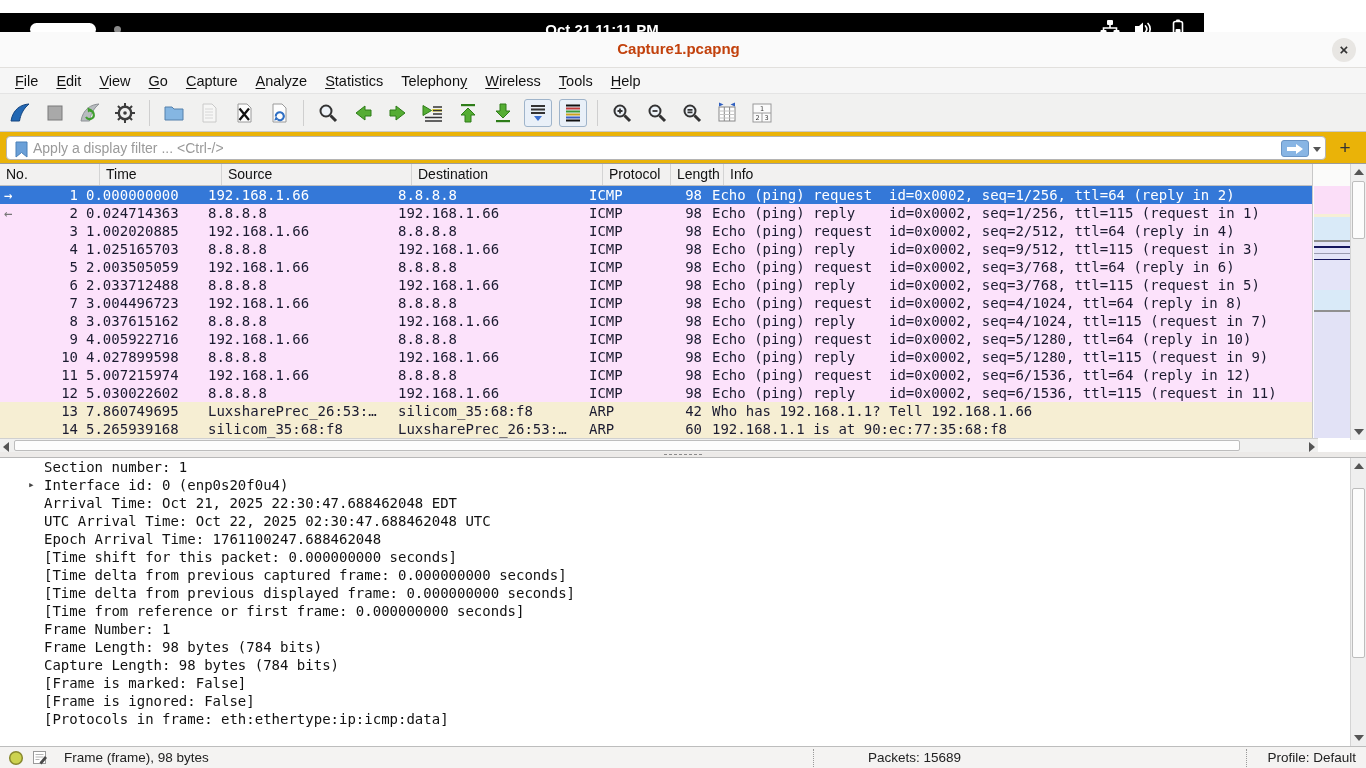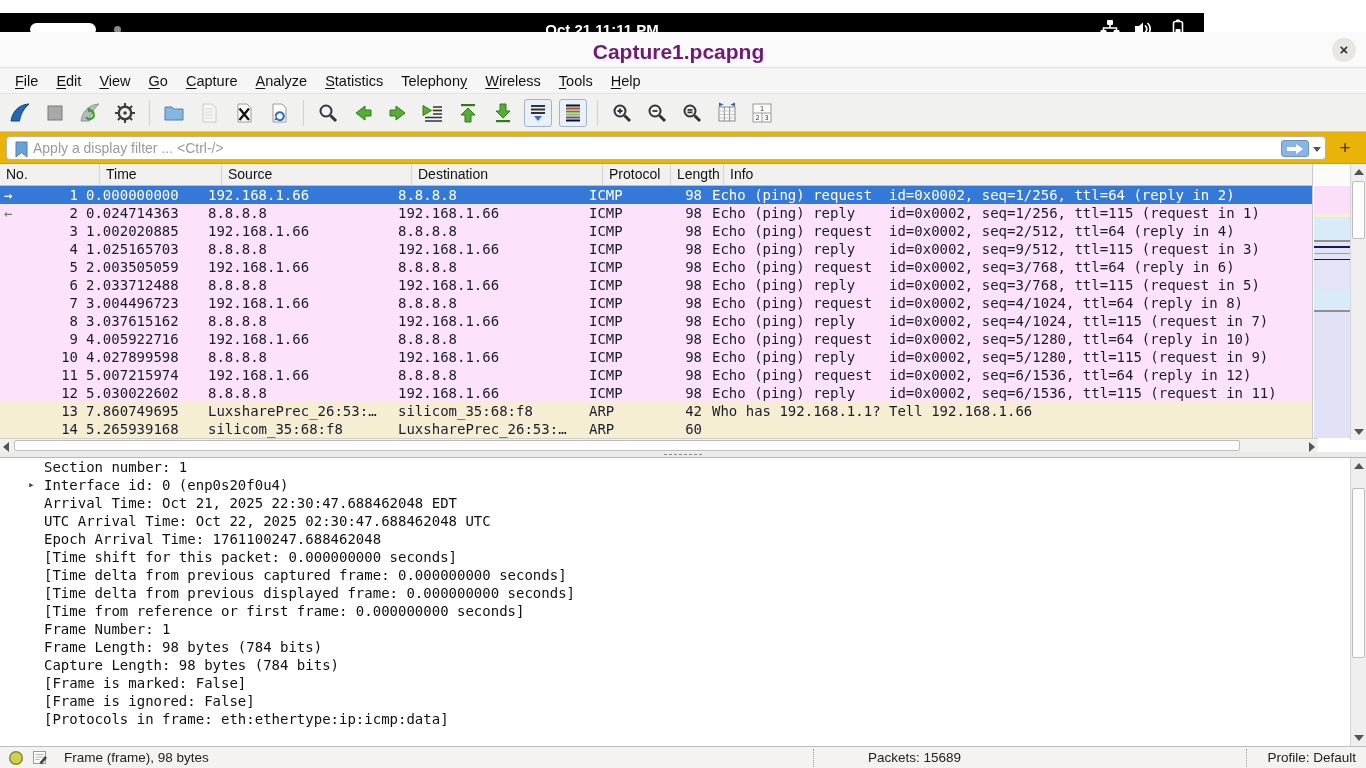--- a/index.html
+++ b/index.html
@@ -13,21 +13,21 @@
   .tb-pill { position:absolute; left:30px; top:10px; width:66px; height:13px; border-radius:7px; background:#fff; }
   .tb-dot  { position:absolute; left:114px; top:13px; width:7px; height:7px; border-radius:50%; background:#8a8a8a; }
   .tb-clock { position:absolute; left:0; right:0; text-align:center; font-weight:bold; font-size:15px; }
   .tb-right { position:absolute; right:14px; top:4px; display:flex; gap:10px; align-items:center; }
   .tb-right svg { display:block; }
 
   
   .titlebar { position:absolute; left:0; top:32px; width:1366px; height:36px; background:#fafafa;
               border-bottom:1px solid #e2e0dd; }
   .tl-title { position:absolute; left:0; right:9px; top:8px; text-align:center; font-weight:bold;
-              font-size:21px; color:#701a75; }
+              font-size:15px; color:#c2410c; }
   .tl-close { position:absolute; right:10px; top:6px; width:24px; height:24px; border-radius:50%;
               background:#e8e6e3; color:#333; font-size:15px; font-weight:bold; text-align:center;
               line-height:23px; cursor:default; }
 
   
   .menubar { position:absolute; left:0; top:68px; width:1366px; height:26px; background:#f6f6f6;
              border-bottom:1px solid #e4e4e4; display:flex; align-items:center; padding-left:6px;
              font-size:14.5px; color:#111; }
   .menu-item { padding:2px 9px; }
   .menu-item u { text-underline-offset:2px; }
@@ -355,21 +355,21 @@
       <div class="prow icmp"><span class="pc pc-marker"></span><span class="pc pc-no">4</span><span class="pc pc-time">1.025165703</span><span class="pc pc-src">8.8.8.8</span><span class="pc pc-dst">192.168.1.66</span><span class="pc pc-proto">ICMP</span><span class="pc pc-len">98</span><span class="pc pc-info">Echo (ping) reply    id=0x0002, seq=9/512, ttl=115 (request in 3)</span></div>
       <div class="prow icmp"><span class="pc pc-marker"></span><span class="pc pc-no">5</span><span class="pc pc-time">2.003505059</span><span class="pc pc-src">192.168.1.66</span><span class="pc pc-dst">8.8.8.8</span><span class="pc pc-proto">ICMP</span><span class="pc pc-len">98</span><span class="pc pc-info">Echo (ping) request  id=0x0002, seq=3/768, ttl=64 (reply in 6)</span></div>
       <div class="prow icmp"><span class="pc pc-marker"></span><span class="pc pc-no">6</span><span class="pc pc-time">2.033712488</span><span class="pc pc-src">8.8.8.8</span><span class="pc pc-dst">192.168.1.66</span><span class="pc pc-proto">ICMP</span><span class="pc pc-len">98</span><span class="pc pc-info">Echo (ping) reply    id=0x0002, seq=3/768, ttl=115 (request in 5)</span></div>
       <div class="prow icmp"><span class="pc pc-marker"></span><span class="pc pc-no">7</span><span class="pc pc-time">3.004496723</span><span class="pc pc-src">192.168.1.66</span><span class="pc pc-dst">8.8.8.8</span><span class="pc pc-proto">ICMP</span><span class="pc pc-len">98</span><span class="pc pc-info">Echo (ping) request  id=0x0002, seq=4/1024, ttl=64 (reply in 8)</span></div>
       <div class="prow icmp"><span class="pc pc-marker"></span><span class="pc pc-no">8</span><span class="pc pc-time">3.037615162</span><span class="pc pc-src">8.8.8.8</span><span class="pc pc-dst">192.168.1.66</span><span class="pc pc-proto">ICMP</span><span class="pc pc-len">98</span><span class="pc pc-info">Echo (ping) reply    id=0x0002, seq=4/1024, ttl=115 (request in 7)</span></div>
       <div class="prow icmp"><span class="pc pc-marker"></span><span class="pc pc-no">9</span><span class="pc pc-time">4.005922716</span><span class="pc pc-src">192.168.1.66</span><span class="pc pc-dst">8.8.8.8</span><span class="pc pc-proto">ICMP</span><span class="pc pc-len">98</span><span class="pc pc-info">Echo (ping) request  id=0x0002, seq=5/1280, ttl=64 (reply in 10)</span></div>
       <div class="prow icmp"><span class="pc pc-marker"></span><span class="pc pc-no">10</span><span class="pc pc-time">4.027899598</span><span class="pc pc-src">8.8.8.8</span><span class="pc pc-dst">192.168.1.66</span><span class="pc pc-proto">ICMP</span><span class="pc pc-len">98</span><span class="pc pc-info">Echo (ping) reply    id=0x0002, seq=5/1280, ttl=115 (request in 9)</span></div>
       <div class="prow icmp"><span class="pc pc-marker"></span><span class="pc pc-no">11</span><span class="pc pc-time">5.007215974</span><span class="pc pc-src">192.168.1.66</span><span class="pc pc-dst">8.8.8.8</span><span class="pc pc-proto">ICMP</span><span class="pc pc-len">98</span><span class="pc pc-info">Echo (ping) request  id=0x0002, seq=6/1536, ttl=64 (reply in 12)</span></div>
       <div class="prow icmp"><span class="pc pc-marker"></span><span class="pc pc-no">12</span><span class="pc pc-time">5.030022602</span><span class="pc pc-src">8.8.8.8</span><span class="pc pc-dst">192.168.1.66</span><span class="pc pc-proto">ICMP</span><span class="pc pc-len">98</span><span class="pc pc-info">Echo (ping) reply    id=0x0002, seq=6/1536, ttl=115 (request in 11)</span></div>
       <div class="prow arp"><span class="pc pc-marker"></span><span class="pc pc-no">13</span><span class="pc pc-time">7.860749695</span><span class="pc pc-src">LuxsharePrec_26:53:…</span><span class="pc pc-dst">silicom_35:68:f8</span><span class="pc pc-proto">ARP</span><span class="pc pc-len">42</span><span class="pc pc-info">Who has 192.168.1.1? Tell 192.168.1.66</span></div>
-      <div class="prow arp"><span class="pc pc-marker"></span><span class="pc pc-no">14</span><span class="pc pc-time">5.265939168</span><span class="pc pc-src">silicom_35:68:f8</span><span class="pc pc-dst">LuxsharePrec_26:53:…</span><span class="pc pc-proto">ARP</span><span class="pc pc-len">60</span></div>
+      <div class="prow arp"><span class="pc pc-marker"></span><span class="pc pc-no">14</span><span class="pc pc-time">5.265939168</span><span class="pc pc-src">silicom_35:68:f8</span><span class="pc pc-dst">LuxsharePrec_26:53:…</span><span class="pc pc-proto">ARP</span><span class="pc pc-len">60</span><span class="pc pc-info">192.168.1.1 is at 90:ec:77:35:68:f8</span></div>
     </div>
 
   <div class="minimap">
     <div class="mm-bands" id="mm-bands">
         <div class="mm-band" style="height: 28px; background: rgb(251, 222, 248);"></div>
         <div class="mm-band" style="height: 3px; background: rgb(246, 239, 214);"></div>
         <div class="mm-band" style="height: 23px; background: rgb(217, 234, 248);"></div>
         <div class="mm-band" style="height: 2px; background: rgb(144, 144, 144);"></div>
         <div class="mm-band" style="height: 4px; background: rgb(228, 228, 248);"></div>
         <div class="mm-band" style="height: 2px; background: rgb(22, 22, 94);"></div>

